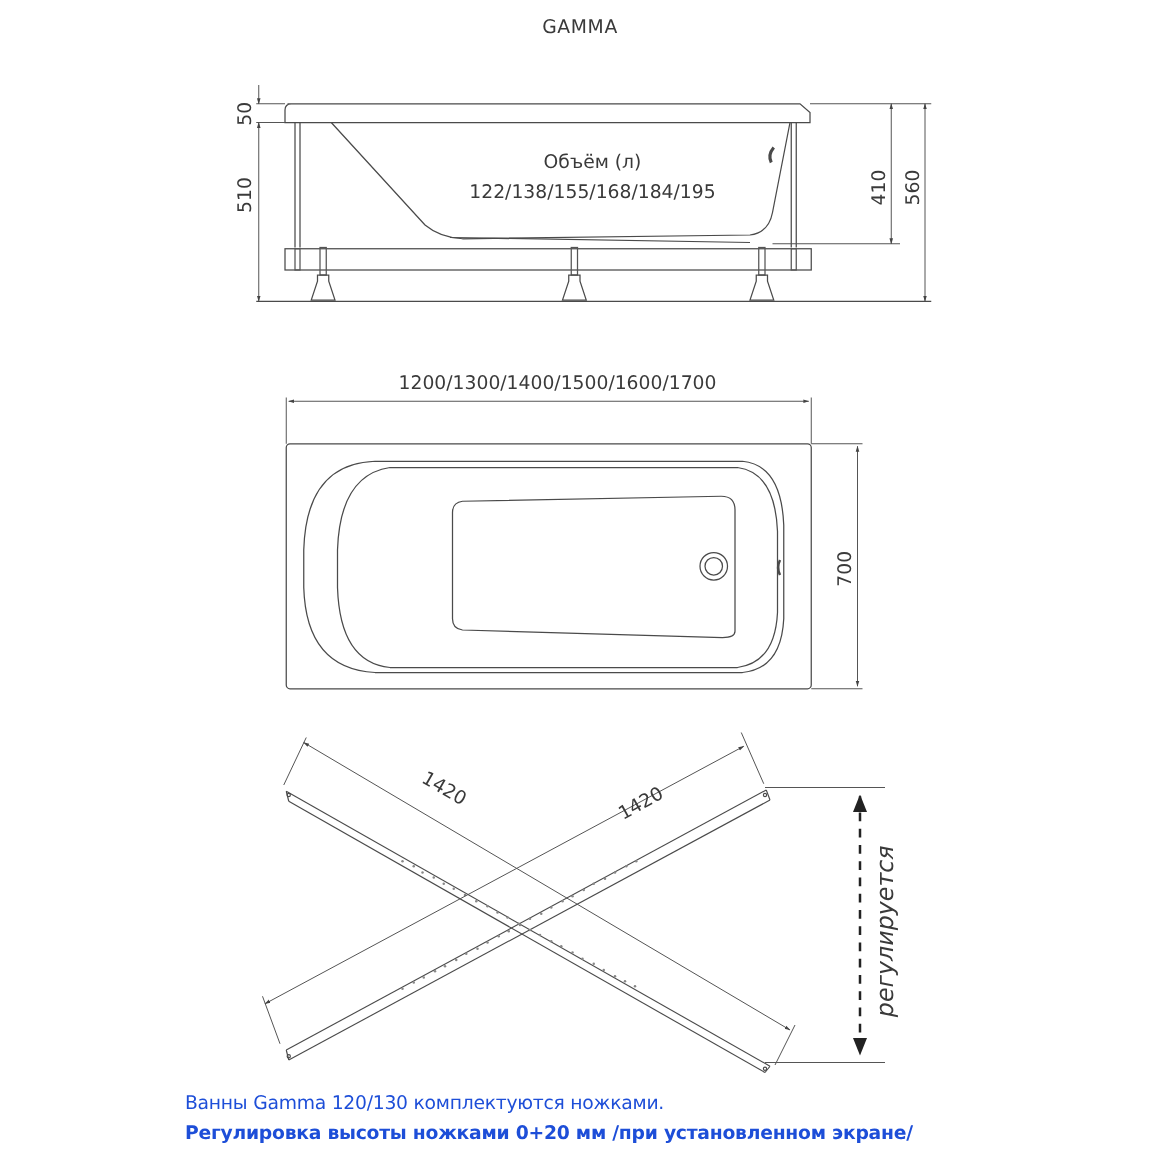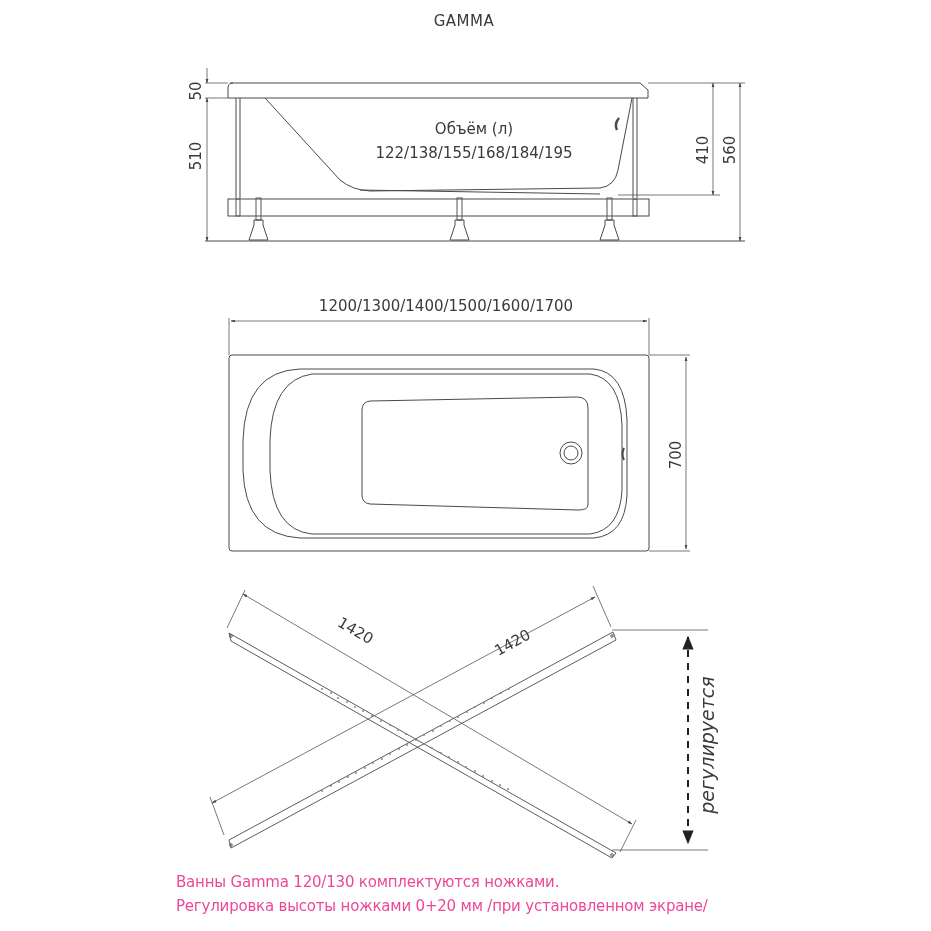--- a/index.html
+++ b/index.html
@@ -1,19 +1,19 @@
 <!DOCTYPE html>
 <html><head>
 <meta charset="utf-8">
 <style>
   html, body { margin:0; padding:0; background:#ffffff; }
   body { width:931px; height:931px; position:relative; overflow:hidden; font-family:"DejaVu Sans", sans-serif; color:#333; }
   svg { position:absolute; left:0; top:0; }
   .lbl { font-family:"DejaVu Sans", sans-serif; fill:#3a3a3a; }
-  .caption { position:absolute; left:148px; font-family:"DejaVu Sans", sans-serif; font-size:15px; color:#ec4899; white-space:nowrap; letter-spacing:-0.2px;margin-left:28px; }
+  .caption { position:absolute; left:148px; font-family:"DejaVu Sans", sans-serif; font-size:15px; color:#1d4ed8; white-space:nowrap; letter-spacing:-0.2px; }
 </style>
 </head>
 <body>
 
 <svg width="931" height="931" viewBox="0 0 931 931">
   <defs>
     <marker id="arr" viewBox="0 0 10 10" refX="9" refY="5" markerWidth="6" markerHeight="6" orient="auto-start-reverse">
       <path d="M0,2 L10,5 L0,8 z" fill="#444"></path>
     </marker>
     <marker id="arrBig" viewBox="0 0 10 10" refX="9" refY="5" markerWidth="7" markerHeight="7" orient="auto-start-reverse">
@@ -166,13 +166,13 @@
     <line x1="612" y1="630" x2="708" y2="630"></line>
     <line x1="612" y1="850" x2="708" y2="850"></line>
   </g>
   <line x1="688" y1="637" x2="688" y2="843" stroke="#222" stroke-width="2" stroke-dasharray="7,6" marker-start="url(#arrBig)" marker-end="url(#arrBig)"></line>
   <text class="lbl" font-size="15" transform="translate(353,635) rotate(30)" text-anchor="middle">1420</text>
   <text class="lbl" font-size="15" transform="translate(515,647) rotate(-29)" text-anchor="middle">1420</text>
   <text class="lbl" font-size="19" font-style="italic" transform="translate(714,745) rotate(-90)" text-anchor="middle">регулируется</text>
 </svg>
 
 <div class="caption" style="top:873px;">Ванны Gamma 120/130 комплектуются ножками.</div>
-<div class="caption" style="top:897px;">Регулировка высоты ножками 0+20 мм /при установленном экране/</div>
+<div class="caption" style="top:897px;font-weight:bold;">Регулировка высоты ножками 0+20 мм /при установленном экране/</div>
 
 </body></html>

